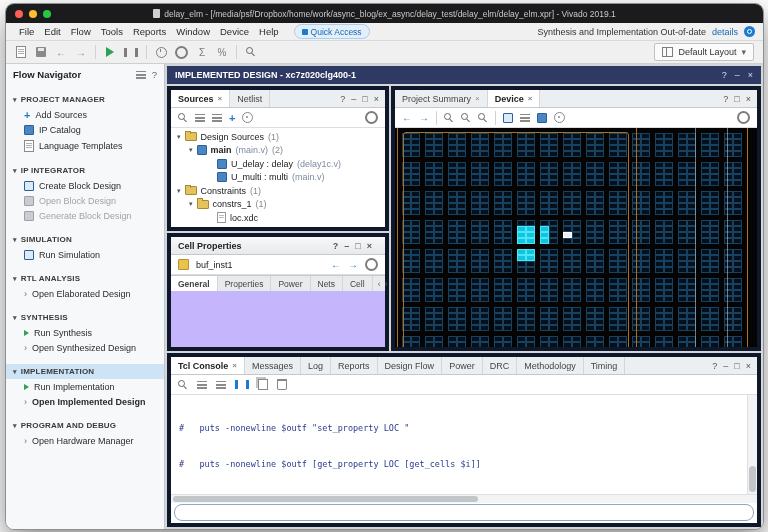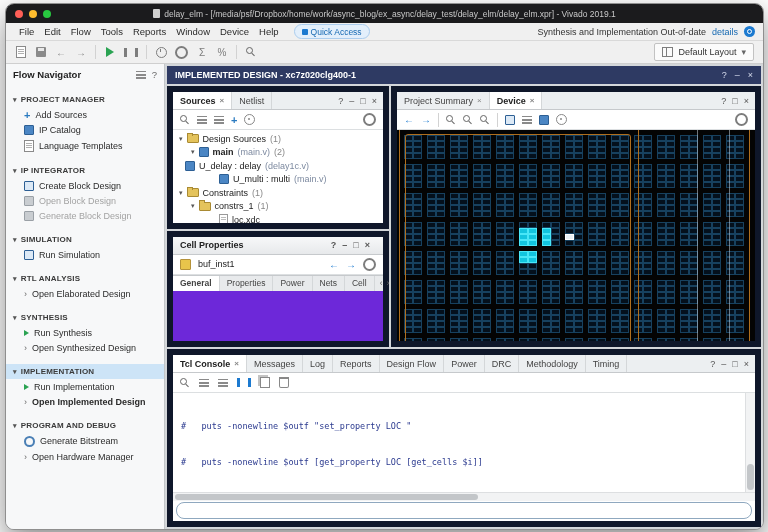--- a/index.html
+++ b/index.html
@@ -63,21 +63,21 @@
   .bluesq{width:8px;height:8px;background:#4b86c4;border:1px solid #2d5f94;border-radius:1px}
   .bluesq.outline{background:#dce9f6}
   .bluesq.gray{background:#c9cdd1;border-color:#9aa0a6}
 
   
   .main{flex:1;display:flex;flex-direction:column;min-width:0;padding:2px;gap:2px}
   .main-header{height:18px;background:#2e3a63;color:#fff;display:flex;align-items:center;font-size:9px;font-weight:bold;padding:0 8px;flex:0 0 auto}
   .mh-icons{margin-left:auto;display:flex;gap:8px;color:#d7ddee;font-weight:normal;font-size:9px}
   .middle{flex:1;display:flex;gap:2px;min-height:0}
   .left-col{width:222px;display:flex;flex-direction:column;gap:2px;flex:0 0 auto;min-height:0}
-  .panel{background:#6d28d9;border:6px solid #0f172a;display:flex;flex-direction:column;min-height:0;min-width:0}
+  .panel{background:#c4b5fd;border:4px solid #0f172a;display:flex;flex-direction:column;min-height:0;min-width:0}
   .sources-panel{flex:1.25}
   .cellprops-panel{flex:1}
   .device-panel{flex:1}
   .tcl-panel{height:166px;flex:0 0 auto}
 
   .tabstrip{height:17px;background:#eceff1;border-bottom:1px solid #c6c9cc;display:flex;align-items:stretch;font-size:9px;color:#444;flex:0 0 auto}
   .tab{display:flex;align-items:center;gap:4px;padding:0 7px;border-right:1px solid #d4d7d9;white-space:nowrap}
   .tab.active{background:#fff;font-weight:bold;color:#222}
   .tab-x{font-size:8px;color:#888}
   .win-icons{margin-left:auto;display:flex;gap:6px;align-items:center;color:#555;font-size:9px;padding:0 6px}
@@ -316,24 +316,20 @@
             <span class="lbl">Open Implemented Design</span>
           </div>
         </div>
 
         <div class="fn-section">
           <div class="fn-sec-label">
             <span class="twisty">▾</span>
             <span>PROGRAM AND DEBUG</span>
           </div>
           <div class="fn-item">
-            <span class="gearc blue"></span>
-            <span class="lbl">Generate Bitstream</span>
-          </div>
-          <div class="fn-item">
             <span class="chev">›</span>
             <span class="lbl">Open Hardware Manager</span>
           </div>
         </div>
 
       </div>
     </div>
 
     <div class="main">
 
@@ -382,21 +378,21 @@
                 <span class="tlabel">Design Sources</span>
                 <span class="count">(1)</span>
               </div>
               <div class="tree-row" style="padding-left:18px">
                 <span class="twisty">▾</span>
                 <span class="modsq"></span>
                 <span class="tlabel bold">main</span>
                 <span class="detail">(main.v)</span>
                 <span class="count">(2)</span>
               </div>
-              <div class="tree-row" style="">
+              <div class="tree-row" style="padding-left:34px">
                 <span class="tw-empty"></span>
                 <span class="modsq"></span>
                 <span class="tlabel">U_delay : delay</span>
                 <span class="detail">(delay1c.v)</span>
               </div>
               <div class="tree-row" style="padding-left:34px">
                 <span class="tw-empty"></span>
                 <span class="modsq"></span>
                 <span class="tlabel">U_multi : multi</span>
                 <span class="detail">(main.v)</span>

